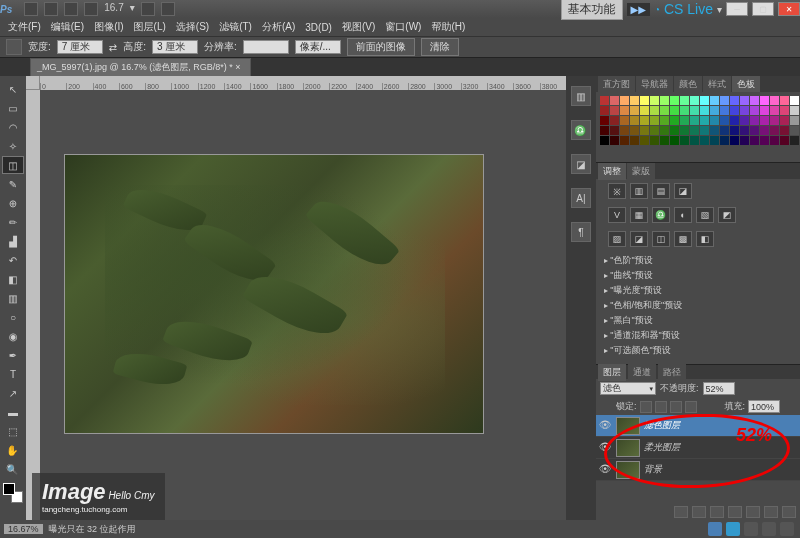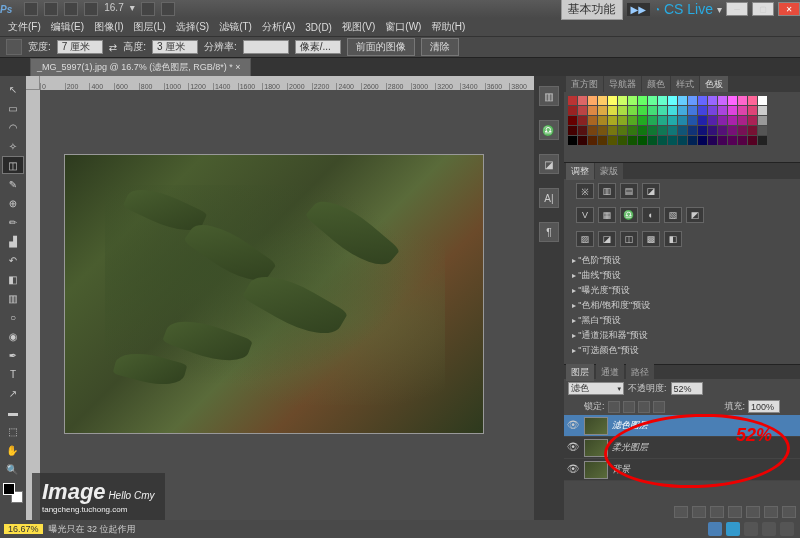--- a/index.html
+++ b/index.html
@@ -42,21 +42,21 @@
 .photo { position: absolute; top: 78px; left: 38px; width: 420px; height: 280px; background: linear-gradient(135deg,#2d3a1e 0%,#4a5d2f 20%,#3d4a28 40%,#5a6b3a 55%,#6b4a2a 70%,#2d3a1e 100%); border: 1px solid #999; }
 .photo::before, .photo::after { content: ""; position: absolute; }
 .photo::before { top: 30px; left: 40px; width: 340px; height: 220px; background: radial-gradient(ellipse at 30% 40%, rgba(60,80,40,0.8) 0%, transparent 60%), radial-gradient(ellipse at 70% 60%, rgba(90,110,60,0.6) 0%, transparent 50%); }
 .leaf { position: absolute; background: linear-gradient(135deg,#4a6030,#2f3f1e); border-radius: 60% 10% 60% 10%; }
 .wm { position: absolute; bottom: 0; left: 6px; background: rgba(50,50,50,0.75); padding: 6px 10px; color: #eee; font-size: 10px; }
 .wm .big { font-size: 22px; font-weight: bold; font-style: italic; }
 
 .dock { width: 30px; background: #3a3a3a; display: flex; flex-direction: column; align-items: center; gap: 14px; padding-top: 10px; }
 .dock-ic { width: 20px; height: 20px; background: #555; border: 1px solid #666; color: #ccc; font-size: 10px; display: flex; align-items: center; justify-content: center; }
 
-.panels { width: 236px; background: #494949; display: flex; flex-direction: column; font-size: 9px; color: #ccc; }
+.panels { width: 204px; background: #494949; display: flex; flex-direction: column; font-size: 9px; color: #ccc; }
 .panel-tabs { height: 16px; background: #3a3a3a; display: flex; align-items: center; padding-left: 2px; gap: 1px; }
 .ptab { padding: 2px 5px; background: #494949; color: #aaa; }
 .ptab.act { background: #555; color: #ddd; }
 .color-panel { height: 70px; background: #494949; padding: 4px; }
 .color-grid { display: grid; grid-template-columns: repeat(20, 9px); grid-auto-rows: 9px; gap: 1px; }
 .csw { width: 9px; height: 9px; }
 
 .adjust-panel { border-top: 1px solid #222; }
 .adjust-sub { padding: 2px 6px; font-size: 9px; }
 .adjust-icons { display: flex; gap: 4px; padding: 4px 12px; }
@@ -76,21 +76,21 @@
 .layer-rows { background: #3a3a3a; }
 .lrow { display: flex; align-items: center; height: 22px; border-bottom: 1px solid #444; padding-left: 2px; gap: 4px; }
 .lrow.sel { background: #4a7fb5; color: #fff; }
 .eye { width: 14px; height: 14px; color: #ccc; font-size: 10px; text-align: center; }
 .lthumb { width: 24px; height: 18px; background: linear-gradient(135deg,#3d4a28,#5a6b3a); border: 1px solid #888; }
 .lname { font-size: 9px; font-style: italic; }
 .lbtns { position: absolute; bottom: 0; left: 0; right: 0; height: 16px; background: #494949; display: flex; align-items: center; justify-content: flex-end; gap: 4px; padding-right: 4px; }
 .lbtn { width: 14px; height: 12px; background: #555; border: 1px solid #666; }
 
 .statusbar { position: absolute; bottom: 0; left: 0; right: 0; height: 18px; background: #494949; color: #ccc; font-size: 9px; display: flex; align-items: center; padding-left: 4px; }
-.sb-field { background: #fde047; color: #333; padding: 0 4px; margin-right: 6px; }
+.sb-field { background: #a3a3a3; color: #333; padding: 0 4px; margin-right: 6px; }
 .sb-right { margin-left: auto; display: flex; gap: 4px; padding-right: 6px; }
 .sb-ic { width: 14px; height: 14px; background: #555; border-radius: 2px; }
 
 .red-circle { position: absolute; border: 3px solid #e00; border-radius: 50%; width: 186px; height: 74px; right: 10px; bottom: 50px; pointer-events: none; transform: rotate(-2deg); }
 .red-52 { position: absolute; right: 28px; bottom: 92px; color: #e00; font-size: 18px; font-weight: bold; font-style: italic; pointer-events: none; }
 </style>
 </head>
 <body>
 
 <div class="titlebar">

